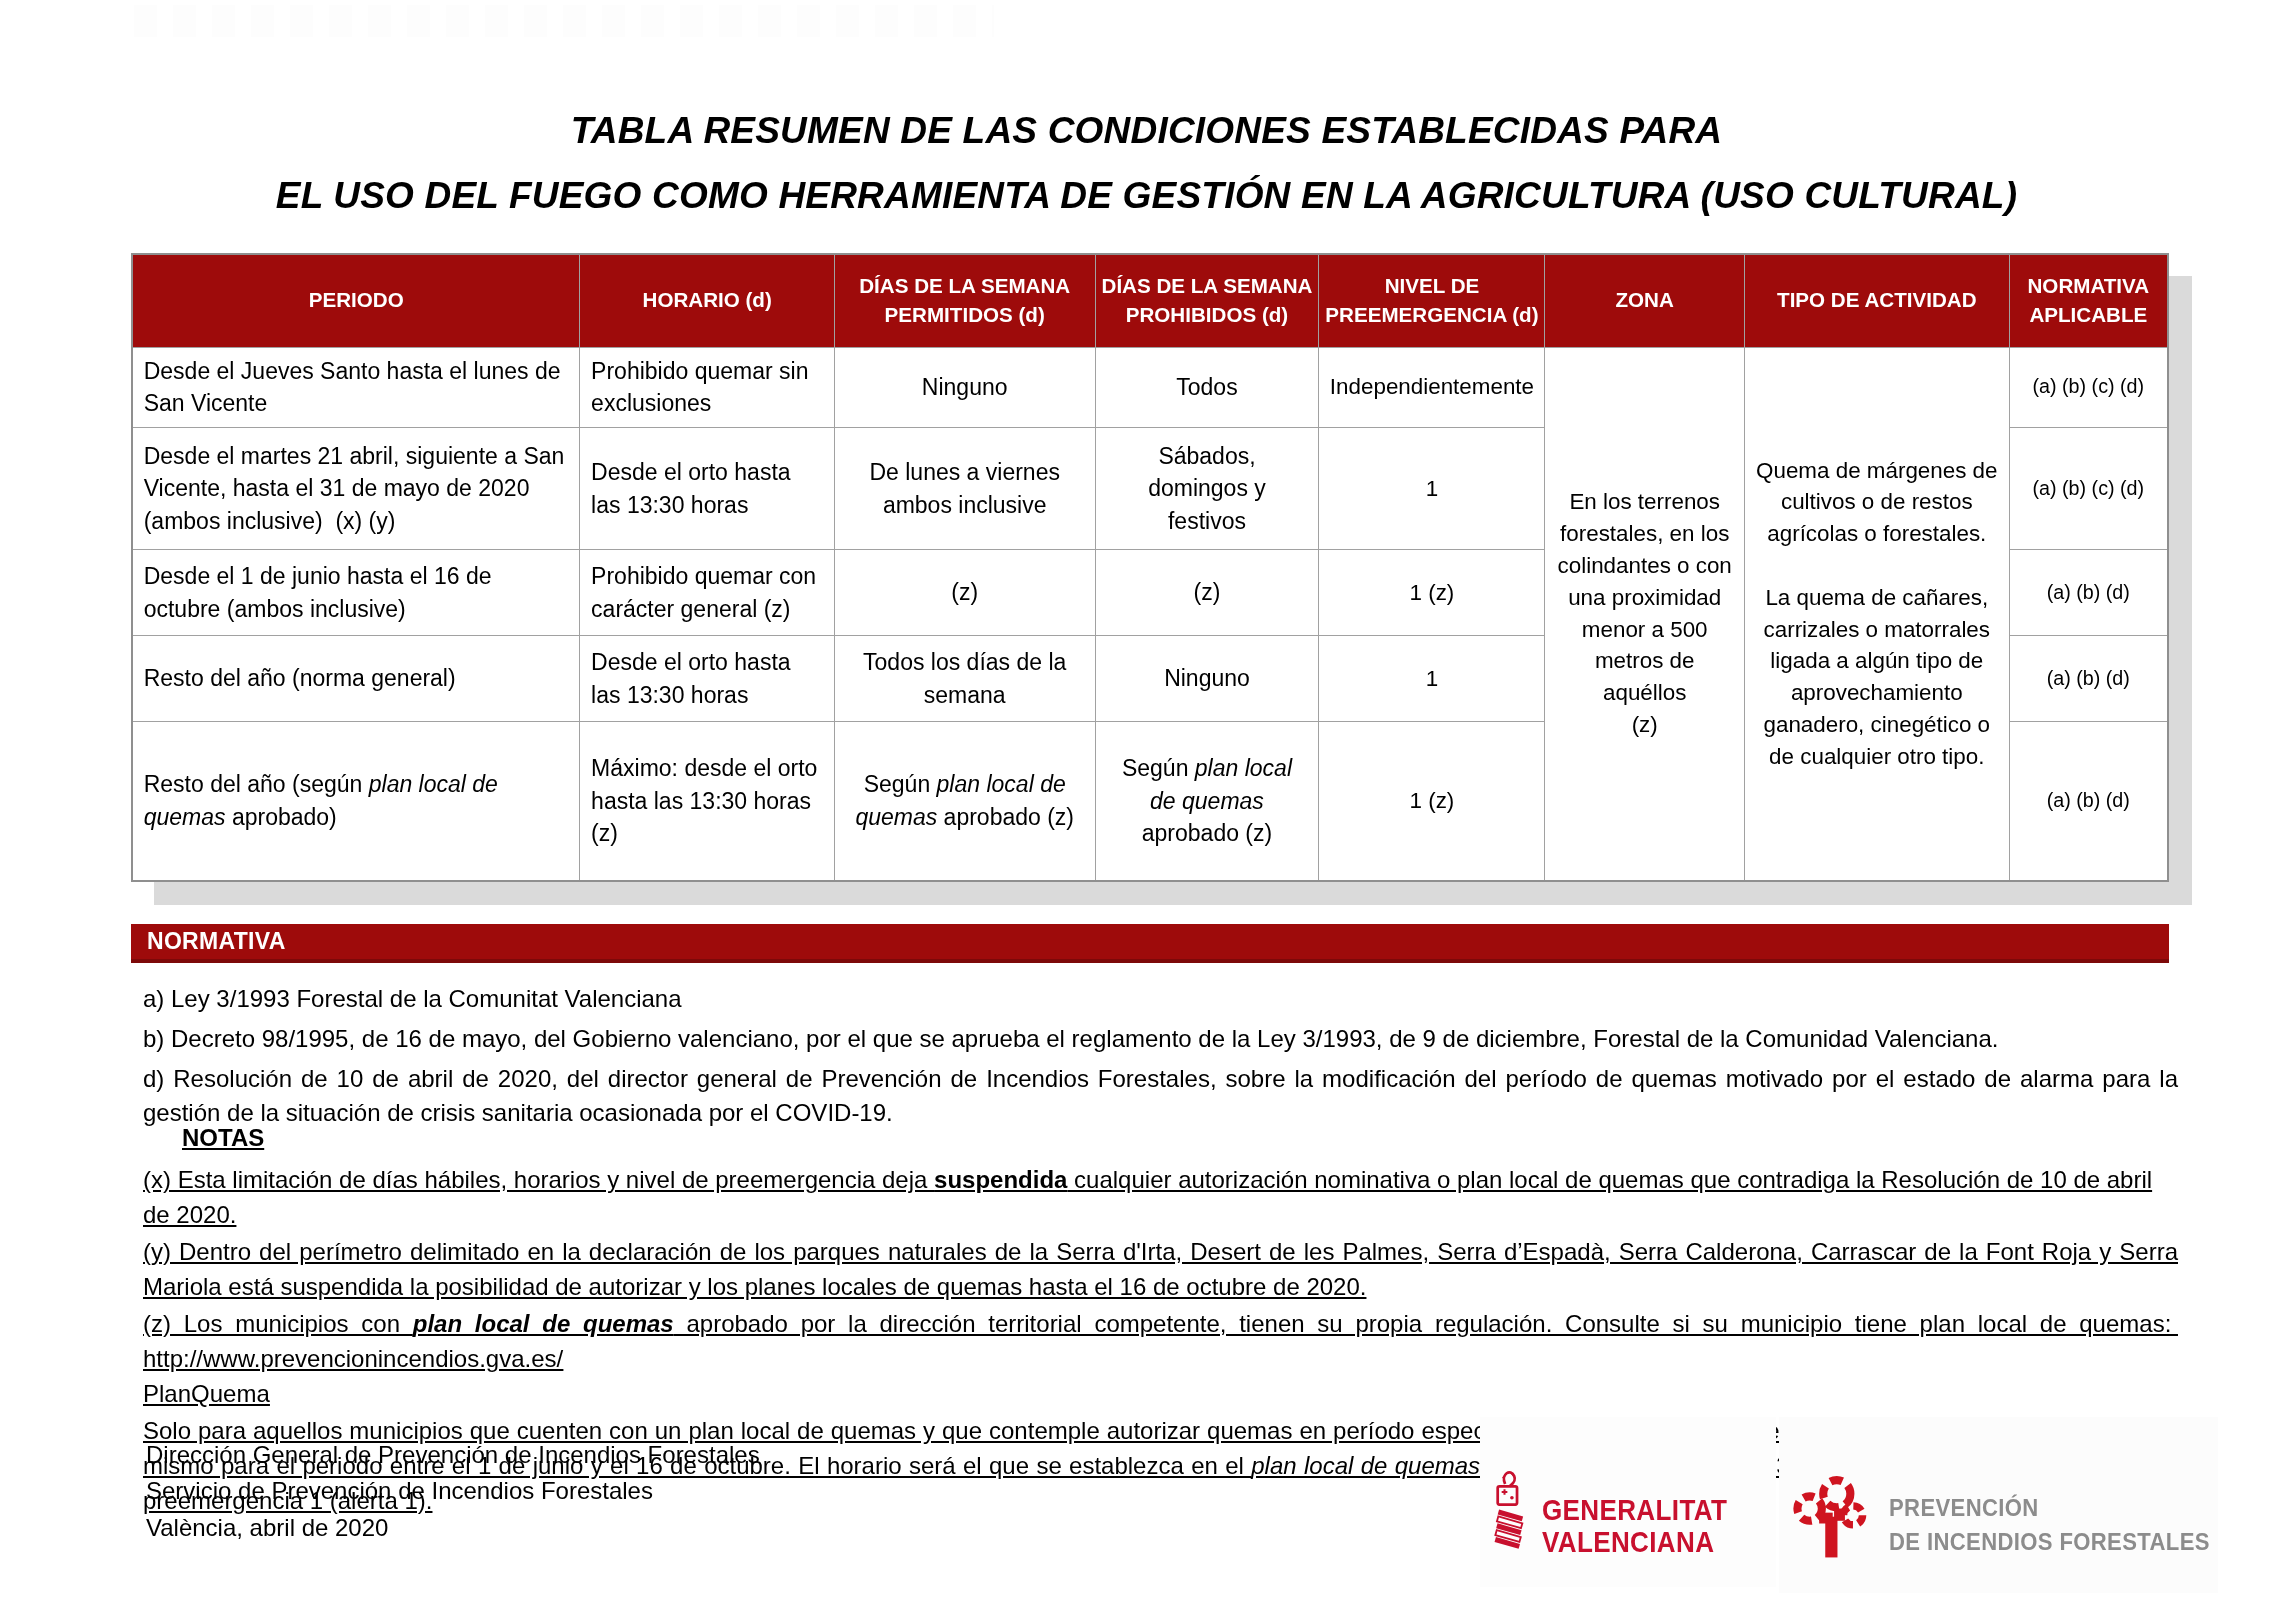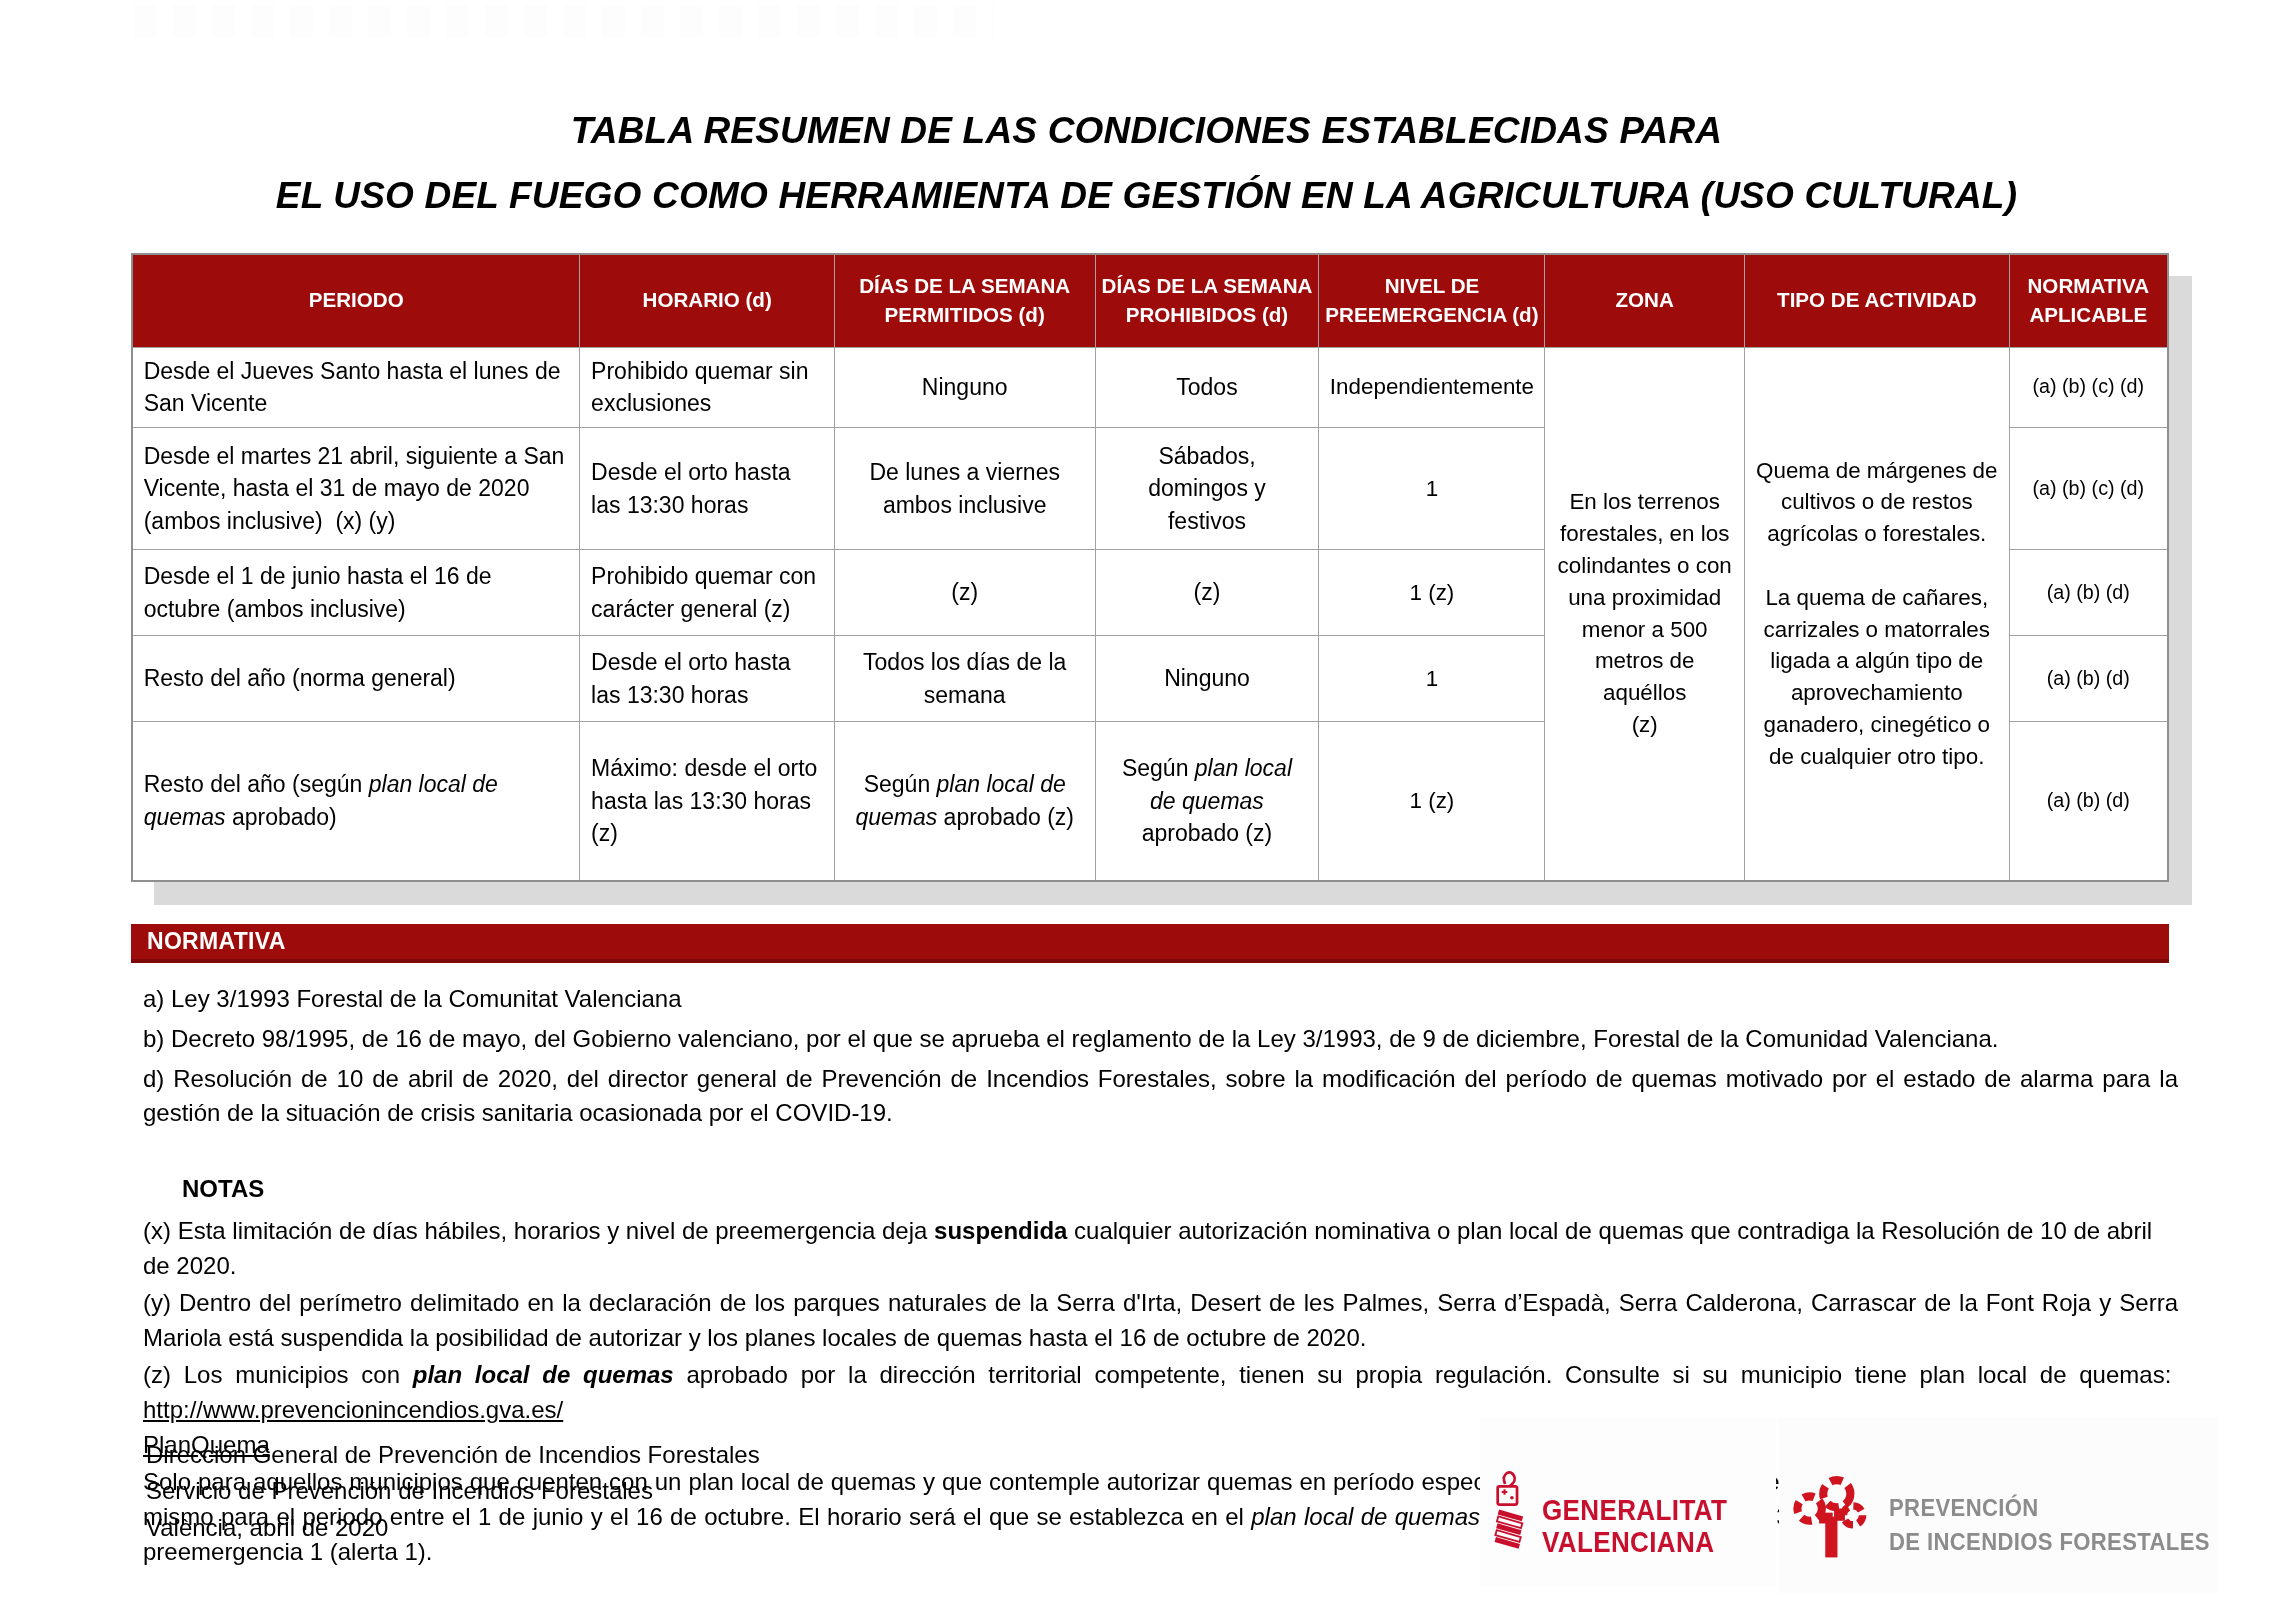--- a/index.html
+++ b/index.html
@@ -34,21 +34,21 @@
   
   .normbar{position:absolute;top:924px;left:131px;width:2038px;height:39px;
            background:#9e0b0b;border-bottom:4.5px solid #7d0909;display:flex;align-items:center;
            color:#fff;font-weight:700;font-size:23px;padding-left:16px;box-sizing:border-box;
            letter-spacing:0.3px;}
   
   .normlist{position:absolute;top:982px;left:143px;width:2035px;font-size:24px;line-height:1.44;}
   .normlist p{margin:0 0 5.4px 0;}
   .just{text-align:justify;}
   
-  .notas{position:absolute;top:1171px;left:143px;width:2035px;font-size:24px;line-height:1.46;}
+  .notas{position:absolute;top:1120px;left:143px;width:2035px;font-size:24px;line-height:1.46;text-decoration:underline;}
   .notas .nhead{font-weight:700;margin:0 0 7.2px 39px;}
   .notas p{margin:0 0 1.8px 0;}
   .link{color:#000;text-decoration:underline;cursor:pointer;}
   
   .footer-lines{position:absolute;top:1437px;left:146px;font-size:24px;line-height:1.52;}
   .imgbox{position:absolute;background:#fdfdfd;}
   .box1{left:1480px;top:1417px;width:296px;height:170px;}
   .box2{left:1779px;top:1417px;width:439px;height:176px;background:#fcfcfc;}
   .gva-logo{position:absolute;left:1488px;top:1467px;display:flex;gap:12.5px;align-items:flex-start;}
   .gva-text{margin-top:27px;color:#c8102e;font-weight:700;font-size:29.6px;line-height:1.08;

